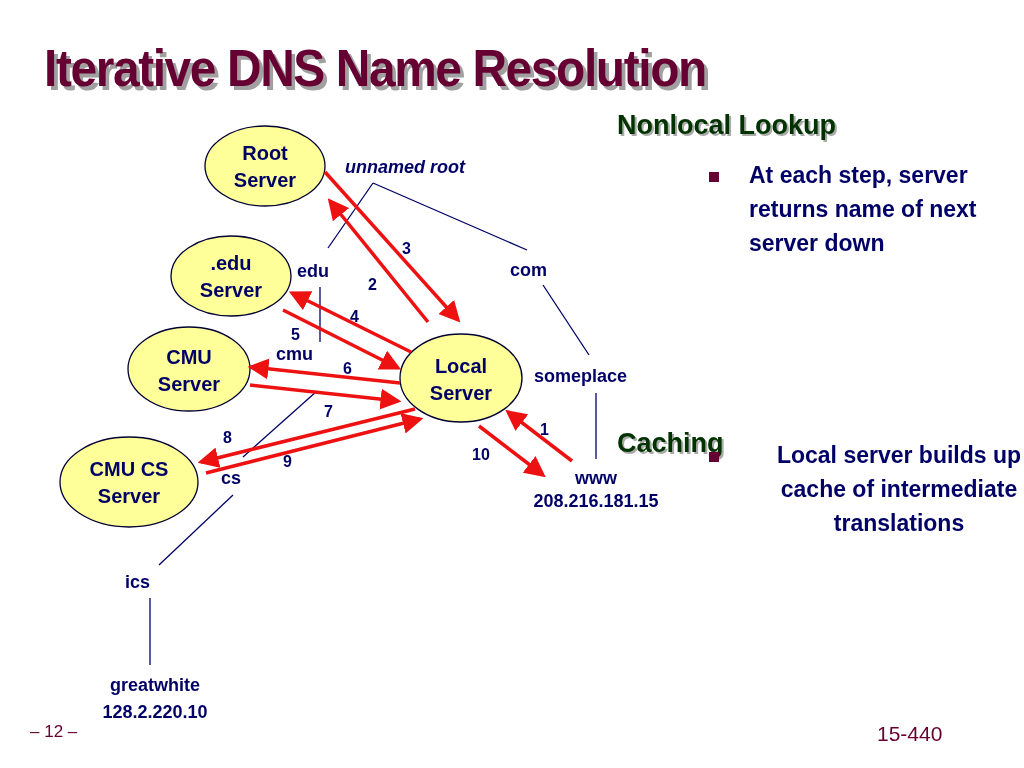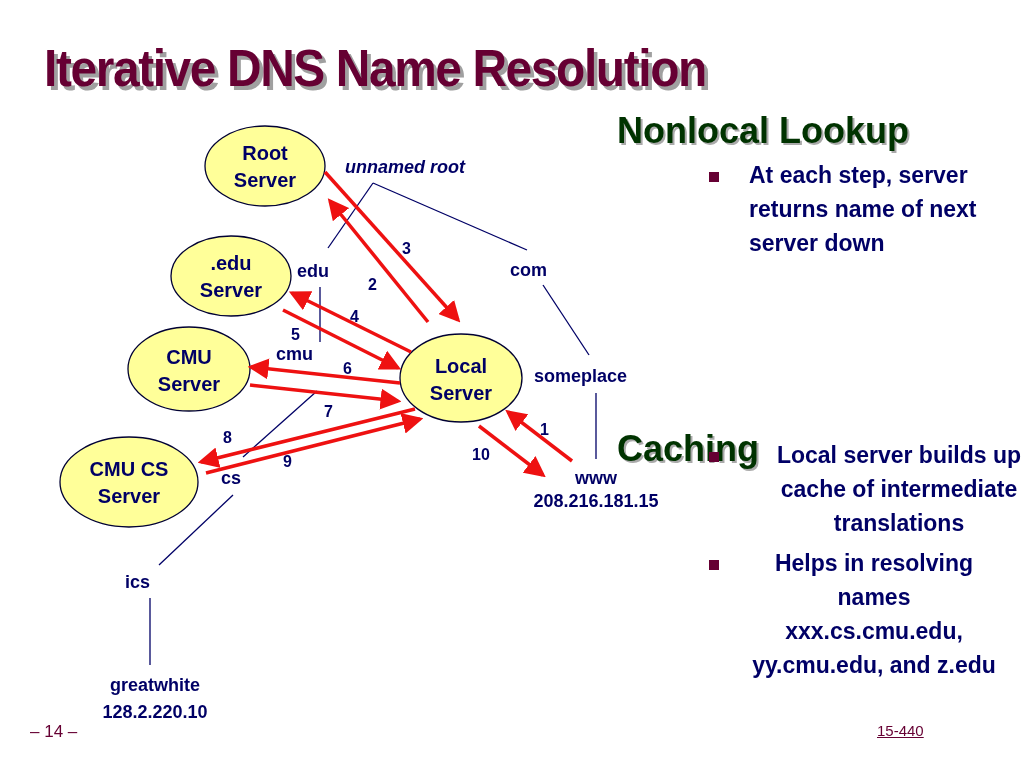--- a/index.html
+++ b/index.html
@@ -6,26 +6,26 @@
   body { width: 1024px; height: 768px; background: #ffffff; position: relative; overflow: hidden;
          font-family: "Liberation Sans", sans-serif; }
   .title { position: absolute; left: 44px; top: 38px; font-size: 52px; font-weight: bold; color: #660033;
            letter-spacing: -1.5px; transform: scaleX(0.92); transform-origin: left top;
            text-shadow: 4px 4px 0 #a0a0a0; white-space: nowrap; }
   svg.diagram { position: absolute; left: 0; top: 0; }
   .node-text { font-family: "Liberation Sans", sans-serif; font-weight: bold; font-size: 20px; fill: #000066; }
   .label-text { font-family: "Liberation Sans", sans-serif; font-weight: bold; font-size: 18px; fill: #000066; }
   .label-italic { font-style: italic; }
   .step-text { font-family: "Liberation Sans", sans-serif; font-weight: bold; font-size: 16px; fill: #000066; }
-  .heading { position: absolute; font-size: 36px; font-weight: bold; color: #003300; text-shadow: 2px 2px 0 #aaaaaa; white-space: nowrap; }
+  .heading { position: absolute; font-size: 27px; font-weight: bold; color: #003300; text-shadow: 2px 2px 0 #aaaaaa; white-space: nowrap; }
   .bullets { position: absolute; left: 705px; margin: 0; padding: 0; list-style: none; }
   .bullets li { position: relative; padding-left: 44px; font-size: 23px; font-weight: bold; color: #000066; line-height: 34px; margin-bottom: 6px; width: 300px; }
   .bullet-mark { position: absolute; left: 4px; top: 14px; width: 10px; height: 10px; background: #660033; }
   .footer-left { position: absolute; left: 30px; top: 722px; font-size: 17px; color: #660033; }
-  .footer-right { position: absolute; left: 877px; top: 722px; font-size: 15px; color: #660033; text-decoration: underline; }
+  .footer-right { position: absolute; left: 877px; top: 722px; font-size: 21px; color: #660033; }
 </style>
 </head>
 <body>
 
 <div class="title">Iterative DNS Name Resolution</div>
 
 <svg class="diagram" width="1024" height="768">
   <defs>
     <marker id="arrowhead" markerWidth="6" markerHeight="6" refX="5" refY="3" orient="auto" markerUnits="strokeWidth">
       <path d="M0,0 L6,3 L0,6 Z" fill="#ee1111"></path>
@@ -107,17 +107,16 @@
 </svg>
 
 <div class="heading" style="left:617px; top:110px;">Nonlocal Lookup</div>
 <ul class="bullets" style="top:158px;">
   <li><span class="bullet-mark"></span><span>At each step, server returns name of next server down</span></li>
 </ul>
 
 <div class="heading" style="left:617px; top:392px;margin-top:36px;">Caching</div>
 <ul class="bullets" style="top:438px;text-align:center;">
   <li><span class="bullet-mark"></span><span>Local server builds up cache of intermediate translations</span></li>
-  <li style="width:250px;"><span class="bullet-mark"></span><span>Helps in resolving names xxx.cs.cmu.edu, yy.cmu.edu, and z.edu</span></li>
 </ul>
 
-<div class="footer-left">– 14 –</div>
+<div class="footer-left">– 12 –</div>
 <div class="footer-right">15-440</div>
 
 </body></html>

